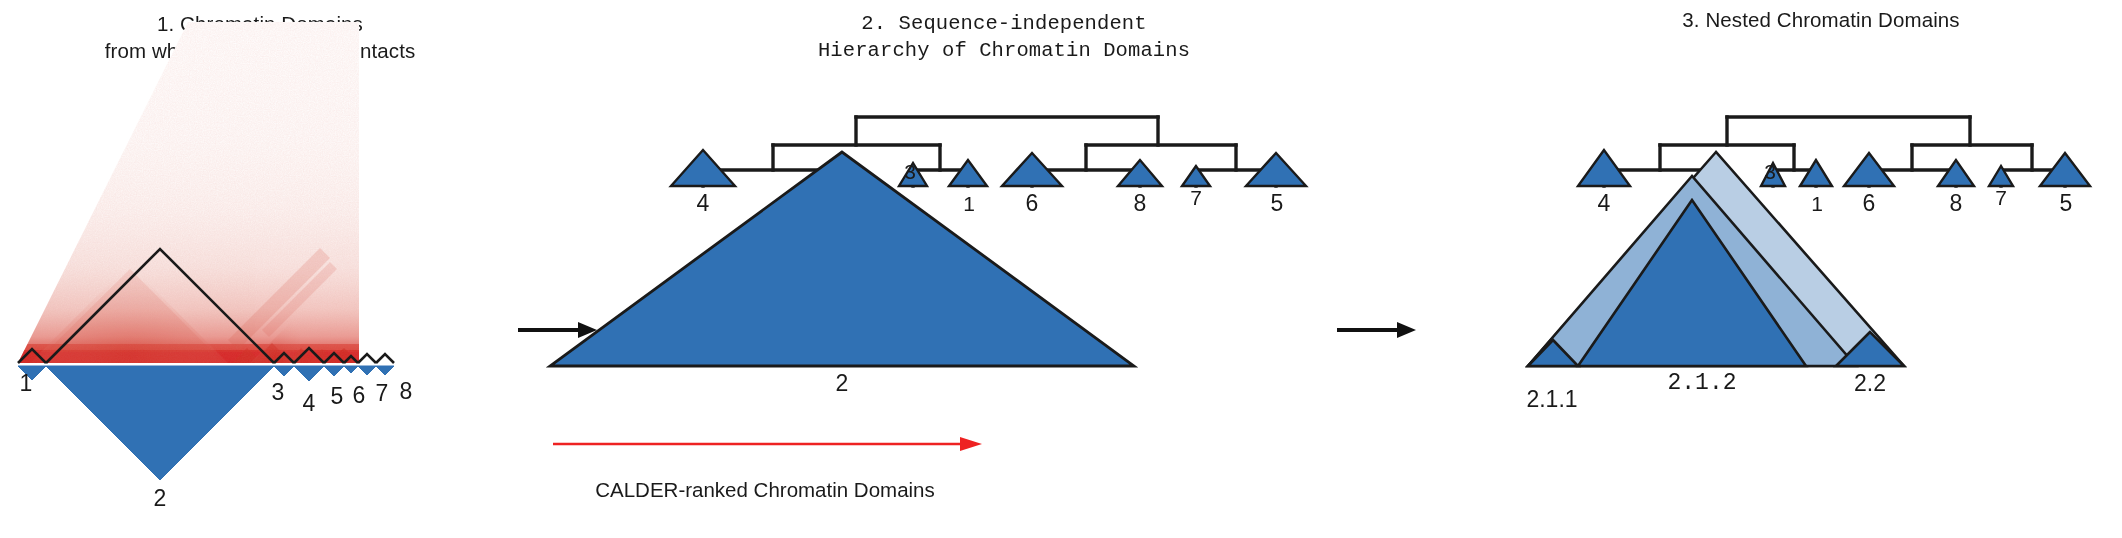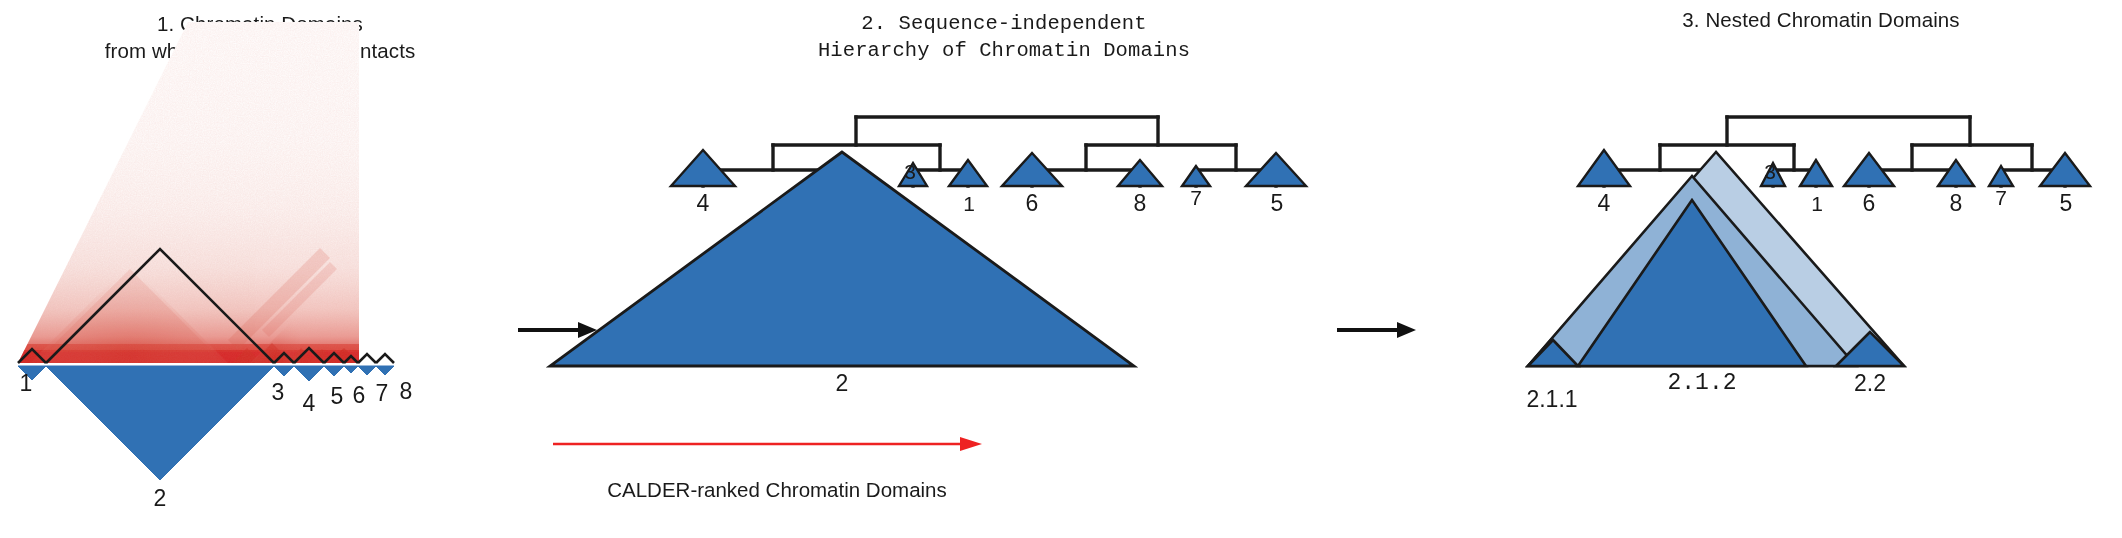--- a/index.html
+++ b/index.html
@@ -216,21 +216,21 @@
   <div class="lbl" style="left:183px;top:192px;">4</div>
   <div class="lbl lbl-sm" style="left:390px;top:160px;">3</div>
   <div class="lbl lbl-sm" style="left:449px;top:192px;">1</div>
   <div class="lbl" style="left:512px;top:192px;">6</div>
   <div class="lbl" style="left:620px;top:192px;">8</div>
   <div class="lbl lbl-sm" style="left:676px;top:186px;">7</div>
   <div class="lbl" style="left:757px;top:192px;">5</div>
 
   <div class="lbl" style="left:322px;top:372px;">2</div>
 
-  <div class="caption" style="left:245px;top:478px;margin-left:12px;">CALDER-ranked Chromatin Domains</div>
+  <div class="caption" style="left:245px;top:478px;">CALDER-ranked Chromatin Domains</div>
 </section>
 
 <section class="panel" id="panel-3">
 
   <div class="title" style="left:0;top:6px;width:602px;">
     <span>3.</span>
     <span>Nested Chromatin Domains</span>
   </div>
 
   <div class="stage">

